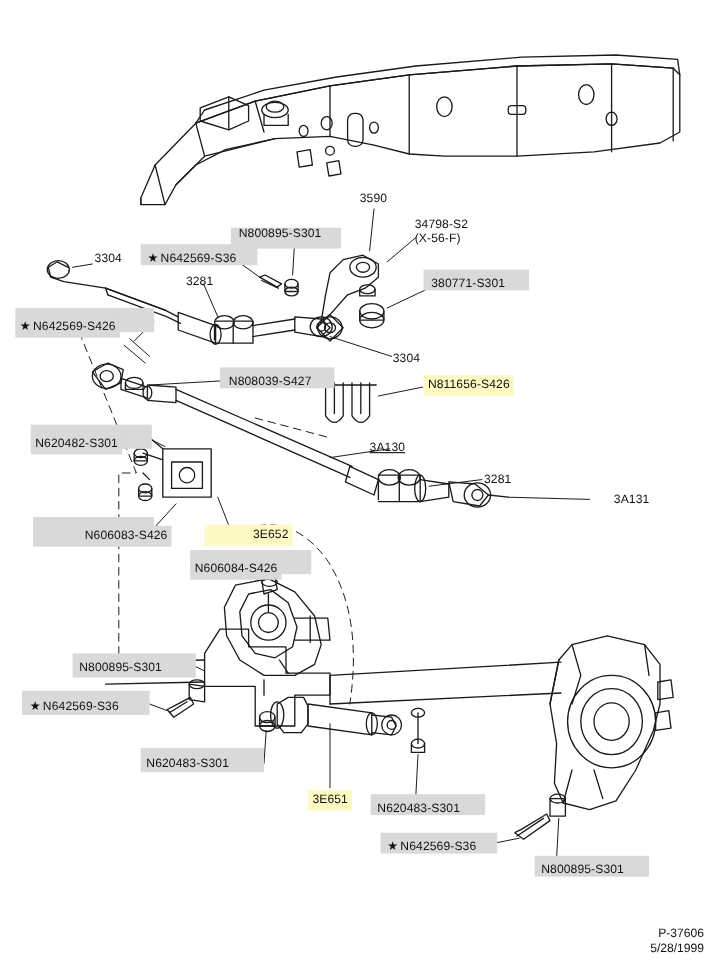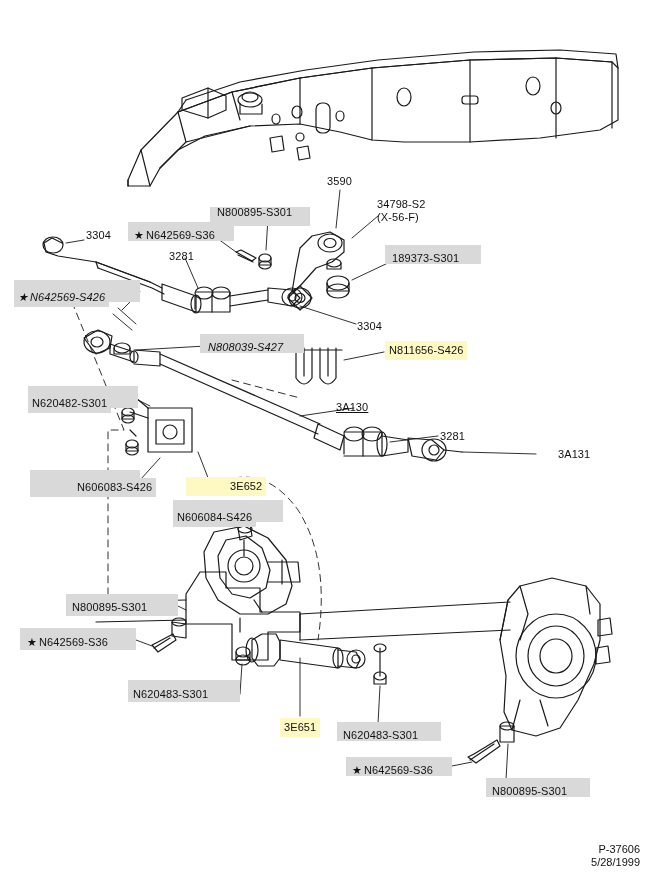--- a/index.html
+++ b/index.html
@@ -346,24 +346,24 @@
       <div class="swatch-block" style="left: 337px; top: 722px; width: 104px; height: 19px;"></div>
       <div class="swatch-block" style="left: 346px; top: 757px; width: 106px; height: 19px;"></div>
       <div class="swatch-block" style="left: 486px; top: 778px; width: 104px; height: 19px;"></div>
       <div class="callout plain" style="left: 327px; top: 175px;"><span>3590</span></div>
       <div class="callout plain" style="left: 377px; top: 198px;"><span>34798-S2</span></div>
       <div class="callout plain" style="left: 377px; top: 211px;"><span>(X-56-F)</span></div>
       <div class="callout plain" style="left: 217px; top: 206px;"><span>N800895-S301</span></div>
       <div class="callout plain" style="left: 134px; top: 229px;"><span class="star">★</span><span>N642569-S36</span></div>
       <div class="callout plain" style="left: 86px; top: 229px;"><span>3304</span></div>
       <div class="callout plain" style="left: 169px; top: 250px;"><span>3281</span></div>
-      <div class="callout plain" style="left: 392px; top: 252px;"><span>189373-S301</span></div>
-      <div class="callout gray" style="left: 14px; top: 288px; font-style: italic;"><span class="star">★</span><span>N642569-S426</span></div>
+      <div class="callout plain" style="left: 392px; top: 252px;"><span>380771-S301</span></div>
+      <div class="callout gray" style="left: 14px; top: 288px;"><span class="star">★</span><span>N642569-S426</span></div>
       <div class="callout plain" style="left: 357px; top: 320px;"><span>3304</span></div>
-      <div class="callout plain" style="left: 208px; top: 341px; font-style: italic;"><span>N808039-S427</span></div>
+      <div class="callout plain" style="left: 208px; top: 341px;"><span>N808039-S427</span></div>
       <div class="callout hl" style="left: 385px; top: 341px;"><span>N811656-S426</span></div>
       <div class="callout gray" style="left: 28px; top: 394px;"><span>N620482-S301</span></div>
       <div class="callout plain" style="left: 336px; top: 401px; text-decoration: underline;"><span>3A130</span></div>
       <div class="callout plain" style="left: 440px; top: 430px;"><span>3281</span></div>
       <div class="callout plain" style="left: 558px; top: 448px;"><span>3A131</span></div>
       <div class="callout gray" style="left: 30px; top: 478px; padding-left: 47px;"><span>N606083-S426</span></div>
       <div class="callout hl" style="left: 186px; top: 477px; padding-left: 44px;"><span>3E652</span></div>
       <div class="callout gray" style="left: 173px; top: 508px;"><span>N606084-S426</span></div>
       <div class="callout plain" style="left: 72px; top: 601px;"><span>N800895-S301</span></div>
       <div class="callout plain" style="left: 27px; top: 636px;"><span class="star">★</span><span>N642569-S36</span></div>

